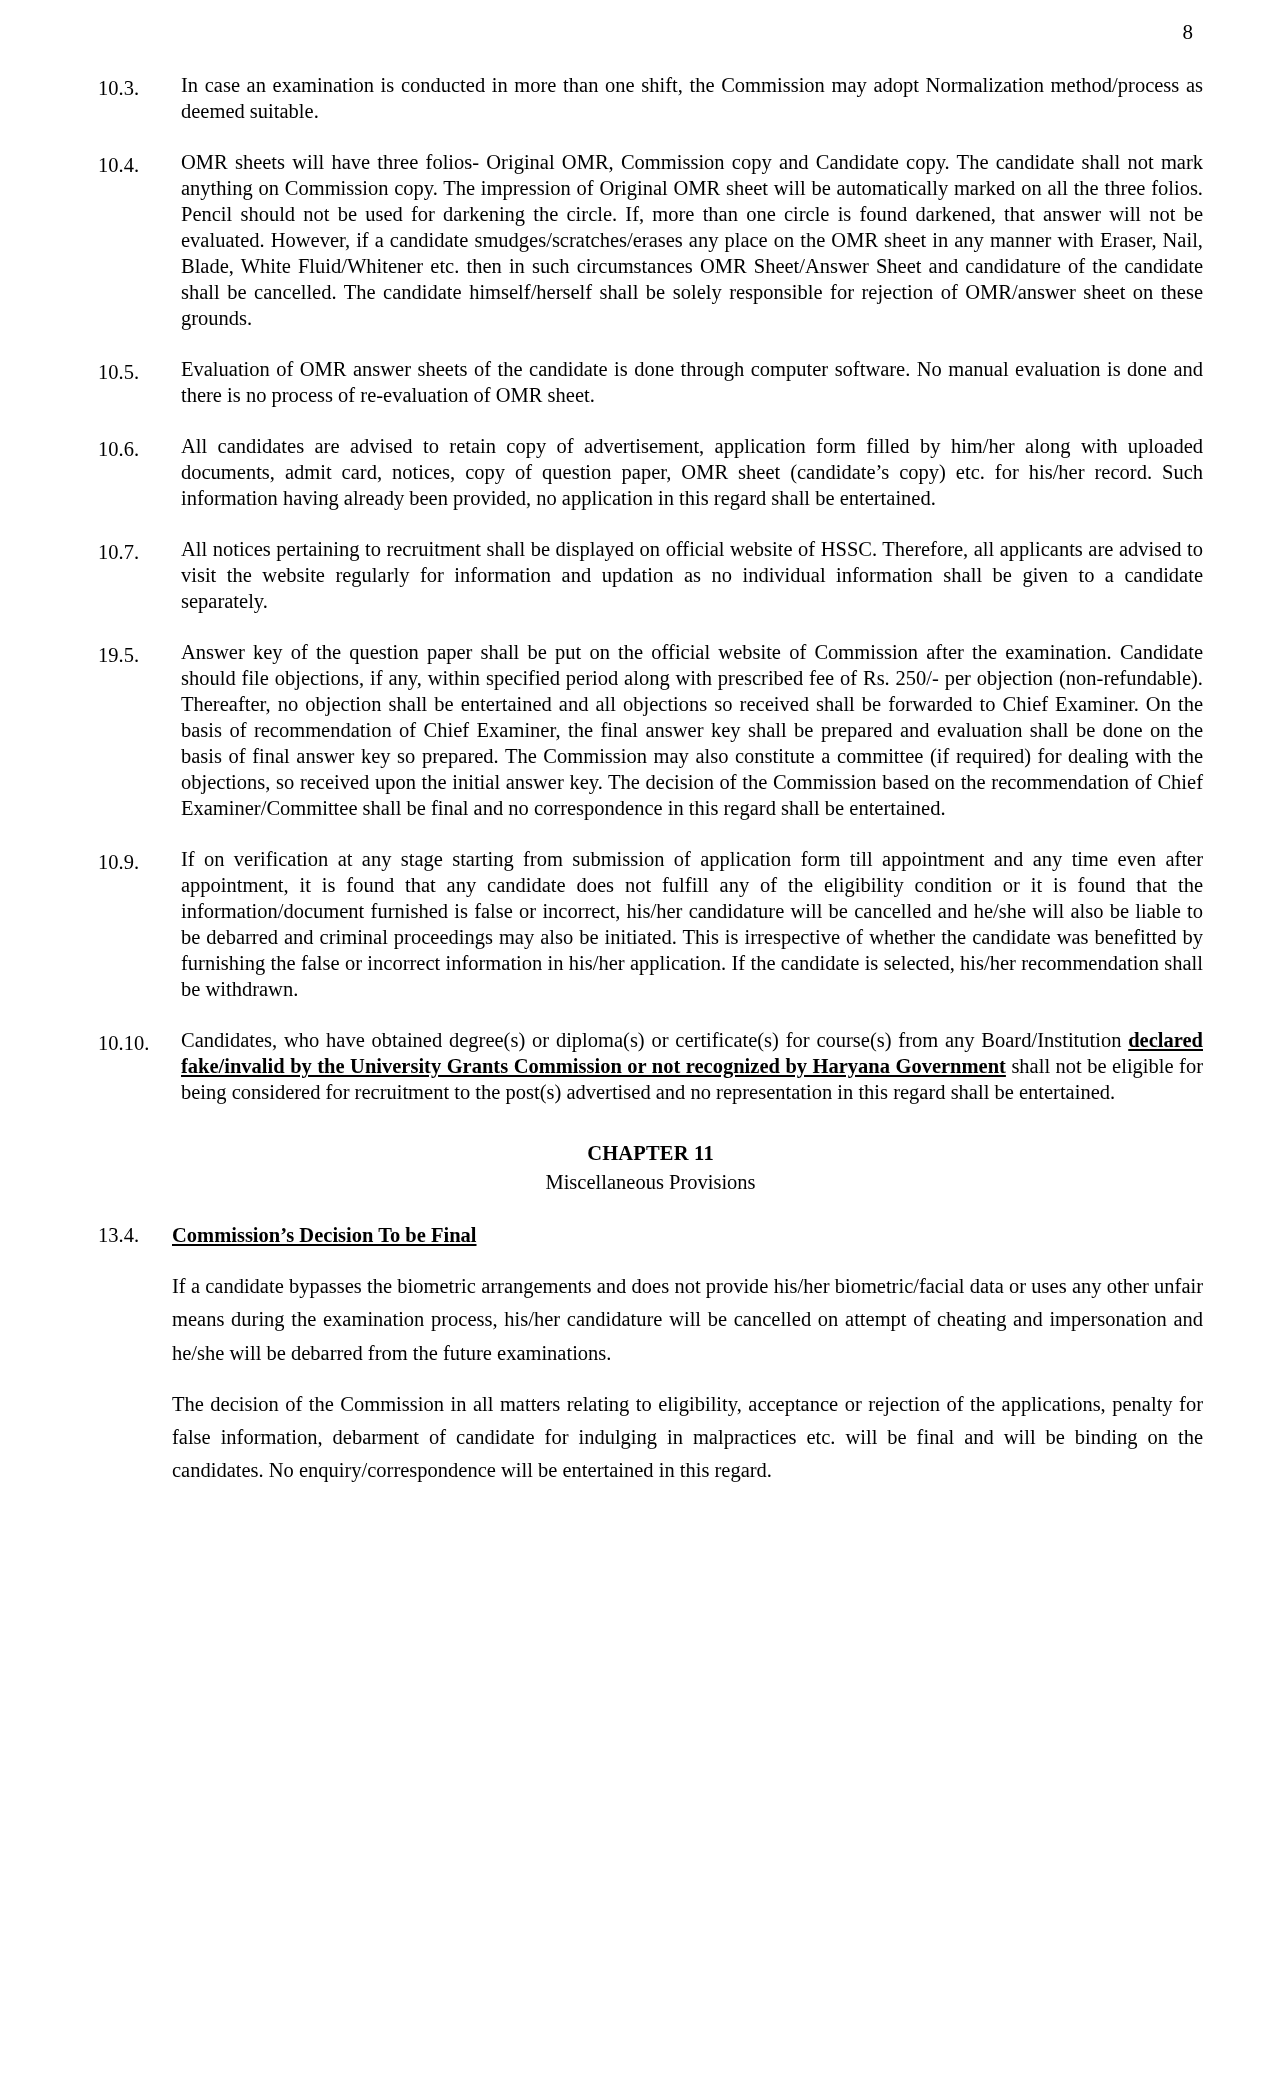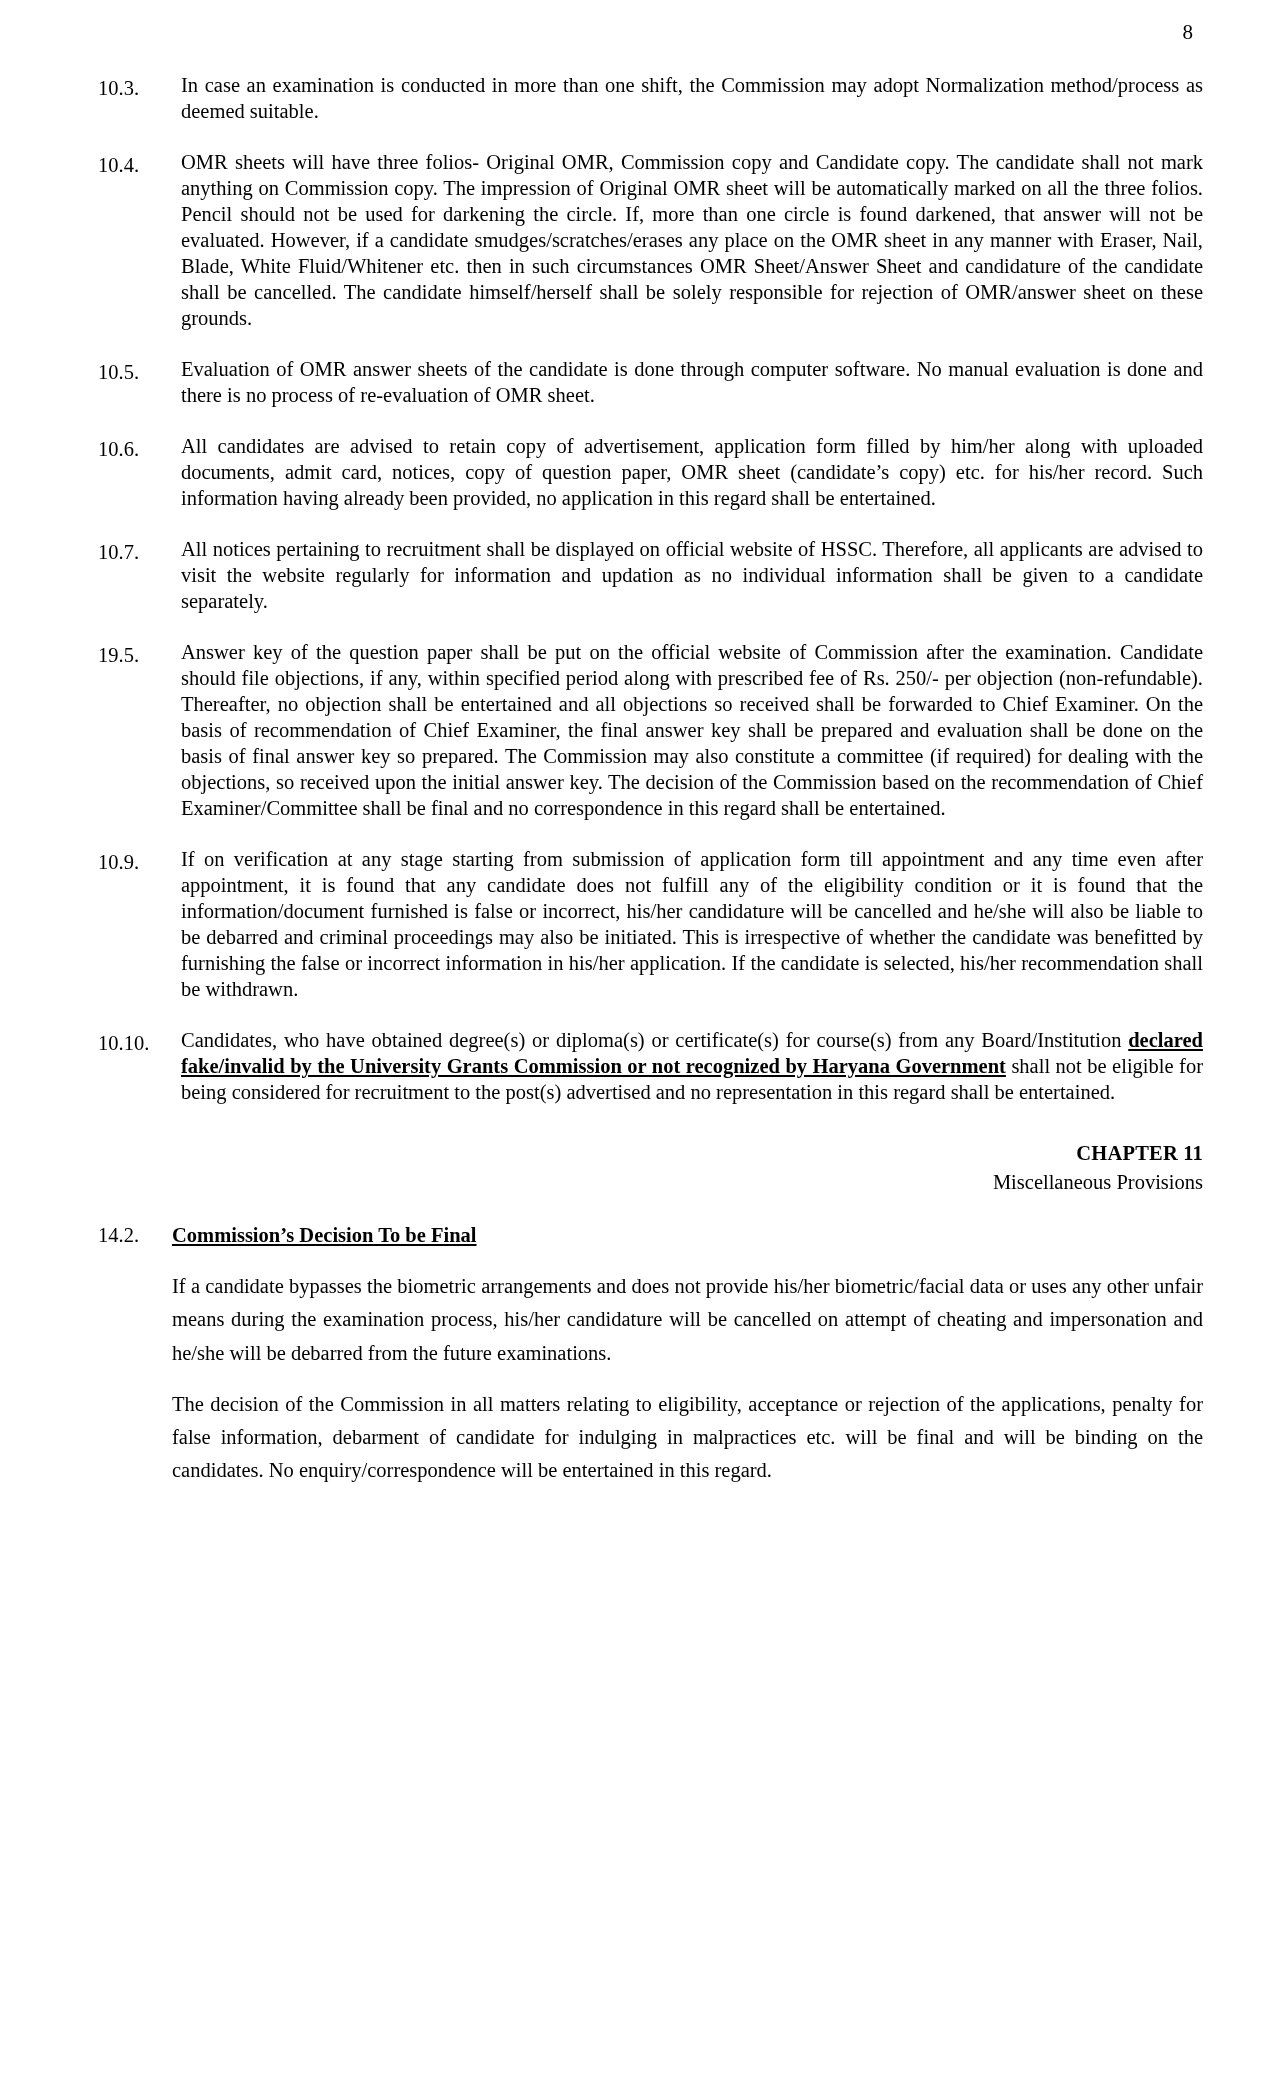--- a/index.html
+++ b/index.html
@@ -49,21 +49,21 @@
   }
   .clause-body {
     flex: 1 1 auto;
     font-size: 20.5px;
     line-height: 26px;
     text-align: justify;
     text-justify: inter-word;
     hyphens: none;
   }
   .chapter-block {
-    text-align: right;
+    text-align: center;
     margin-top: 34px;
     margin-bottom: 14px;
   }
   .chapter-title {
     font-size: 20.5px;
     font-weight: bold;
     line-height: 29px;
     letter-spacing: 0.2px;
   }
   .chapter-subtitle {
@@ -148,21 +148,21 @@
       <div class="clause-num">10.10.</div>
       <div class="clause-body"><span>Candidates, who have obtained degree(s) or diploma(s) or certificate(s) for course(s) from any Board/Institution </span><span class="bold-underline">declared fake/invalid by the University Grants Commission or not recognized by Haryana Government</span><span> shall not be eligible for being considered for recruitment to the post(s) advertised and no representation in this regard shall be entertained.</span></div>
     </div>
 
     <div class="chapter-block">
       <div class="chapter-title">CHAPTER 11</div>
       <div class="chapter-subtitle">Miscellaneous Provisions</div>
     </div>
 
     <div class="section-head">
-      <div class="clause-num">14.2.</div>
+      <div class="clause-num">13.4.</div>
       <div class="section-head-title">Commission’s Decision To  be Final</div>
     </div>
 
     <div class="body-para">If a candidate bypasses the biometric arrangements and does not provide his/her biometric/facial data or uses any other unfair means during the examination process, his/her candidature will be cancelled on attempt of cheating and impersonation and he/she will be debarred from the future examinations.</div>
 
     <div class="body-para">The decision of the Commission in all matters relating to eligibility, acceptance or rejection of the applications, penalty for false information, debarment of candidate for indulging in malpractices etc. will be final and will be binding on the candidates. No enquiry/correspondence will be entertained in this regard.</div>
 
   </div>
 </div>
 

